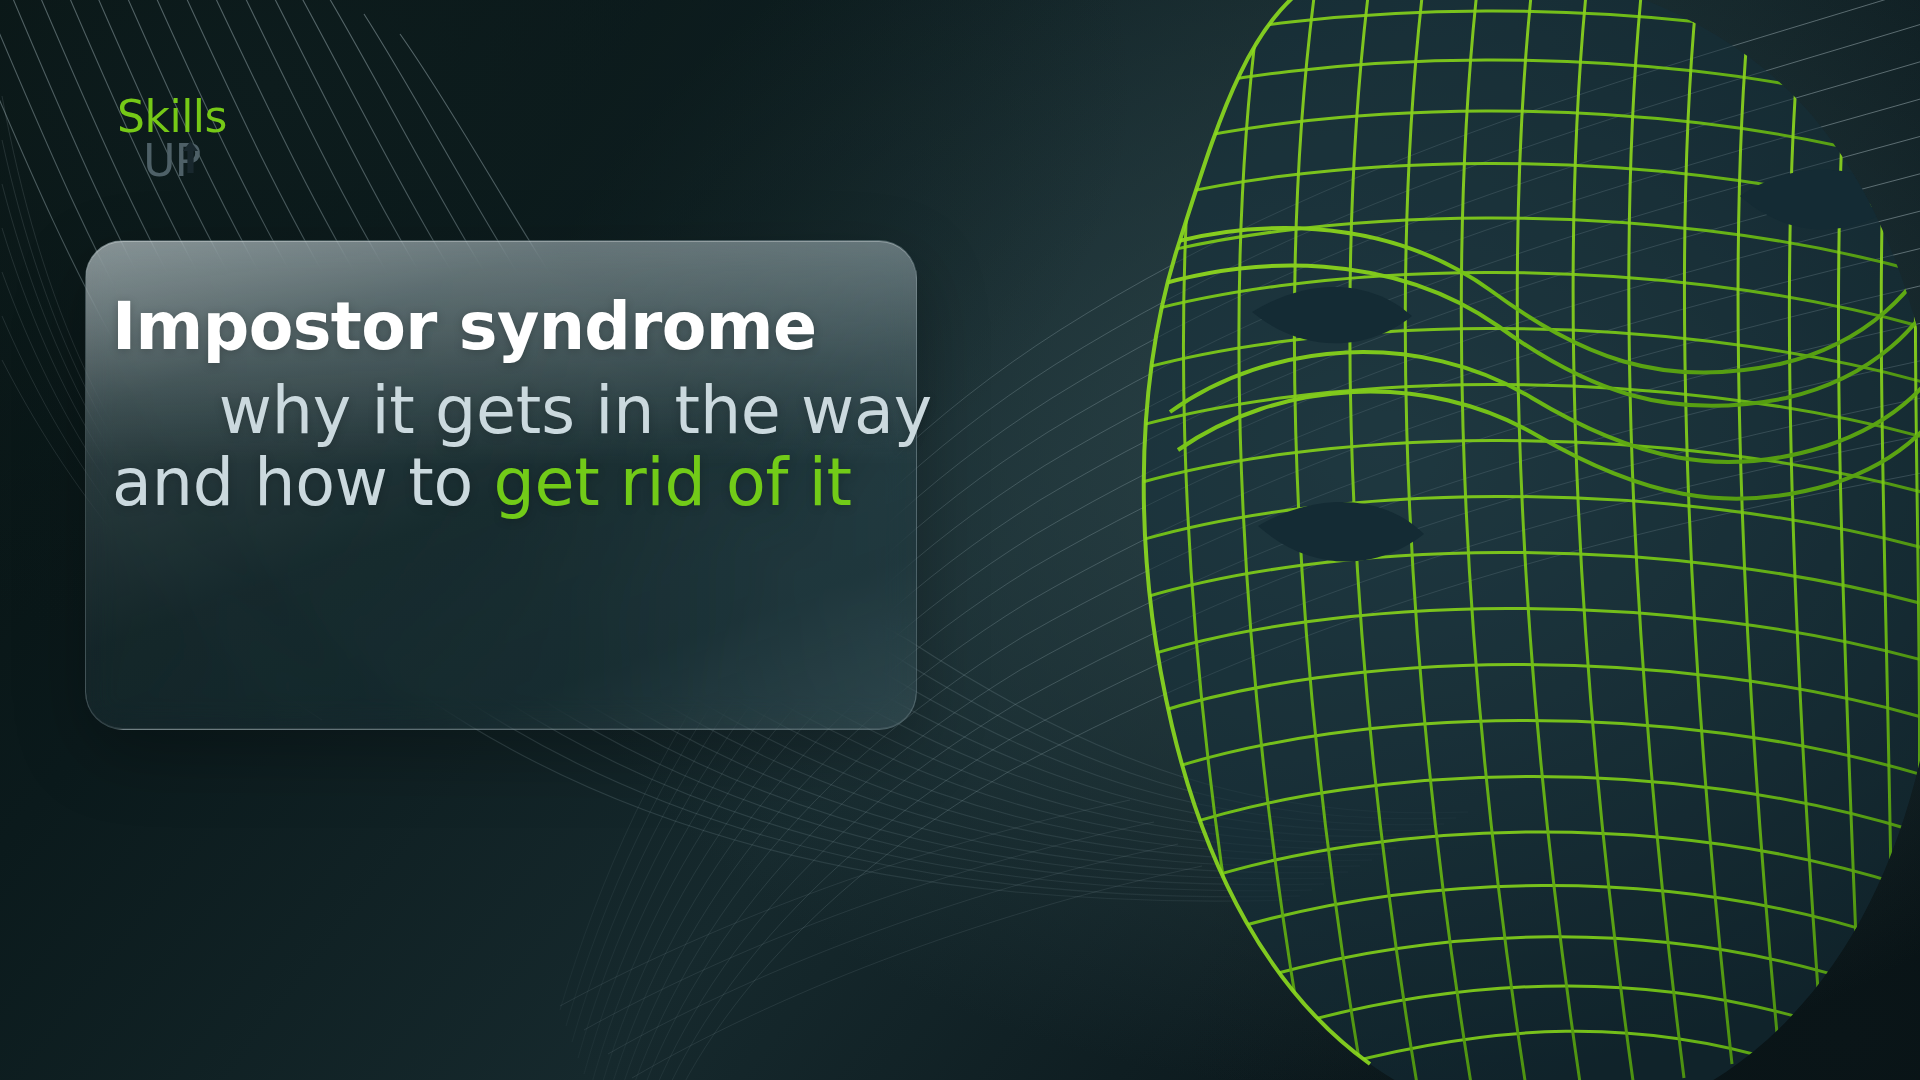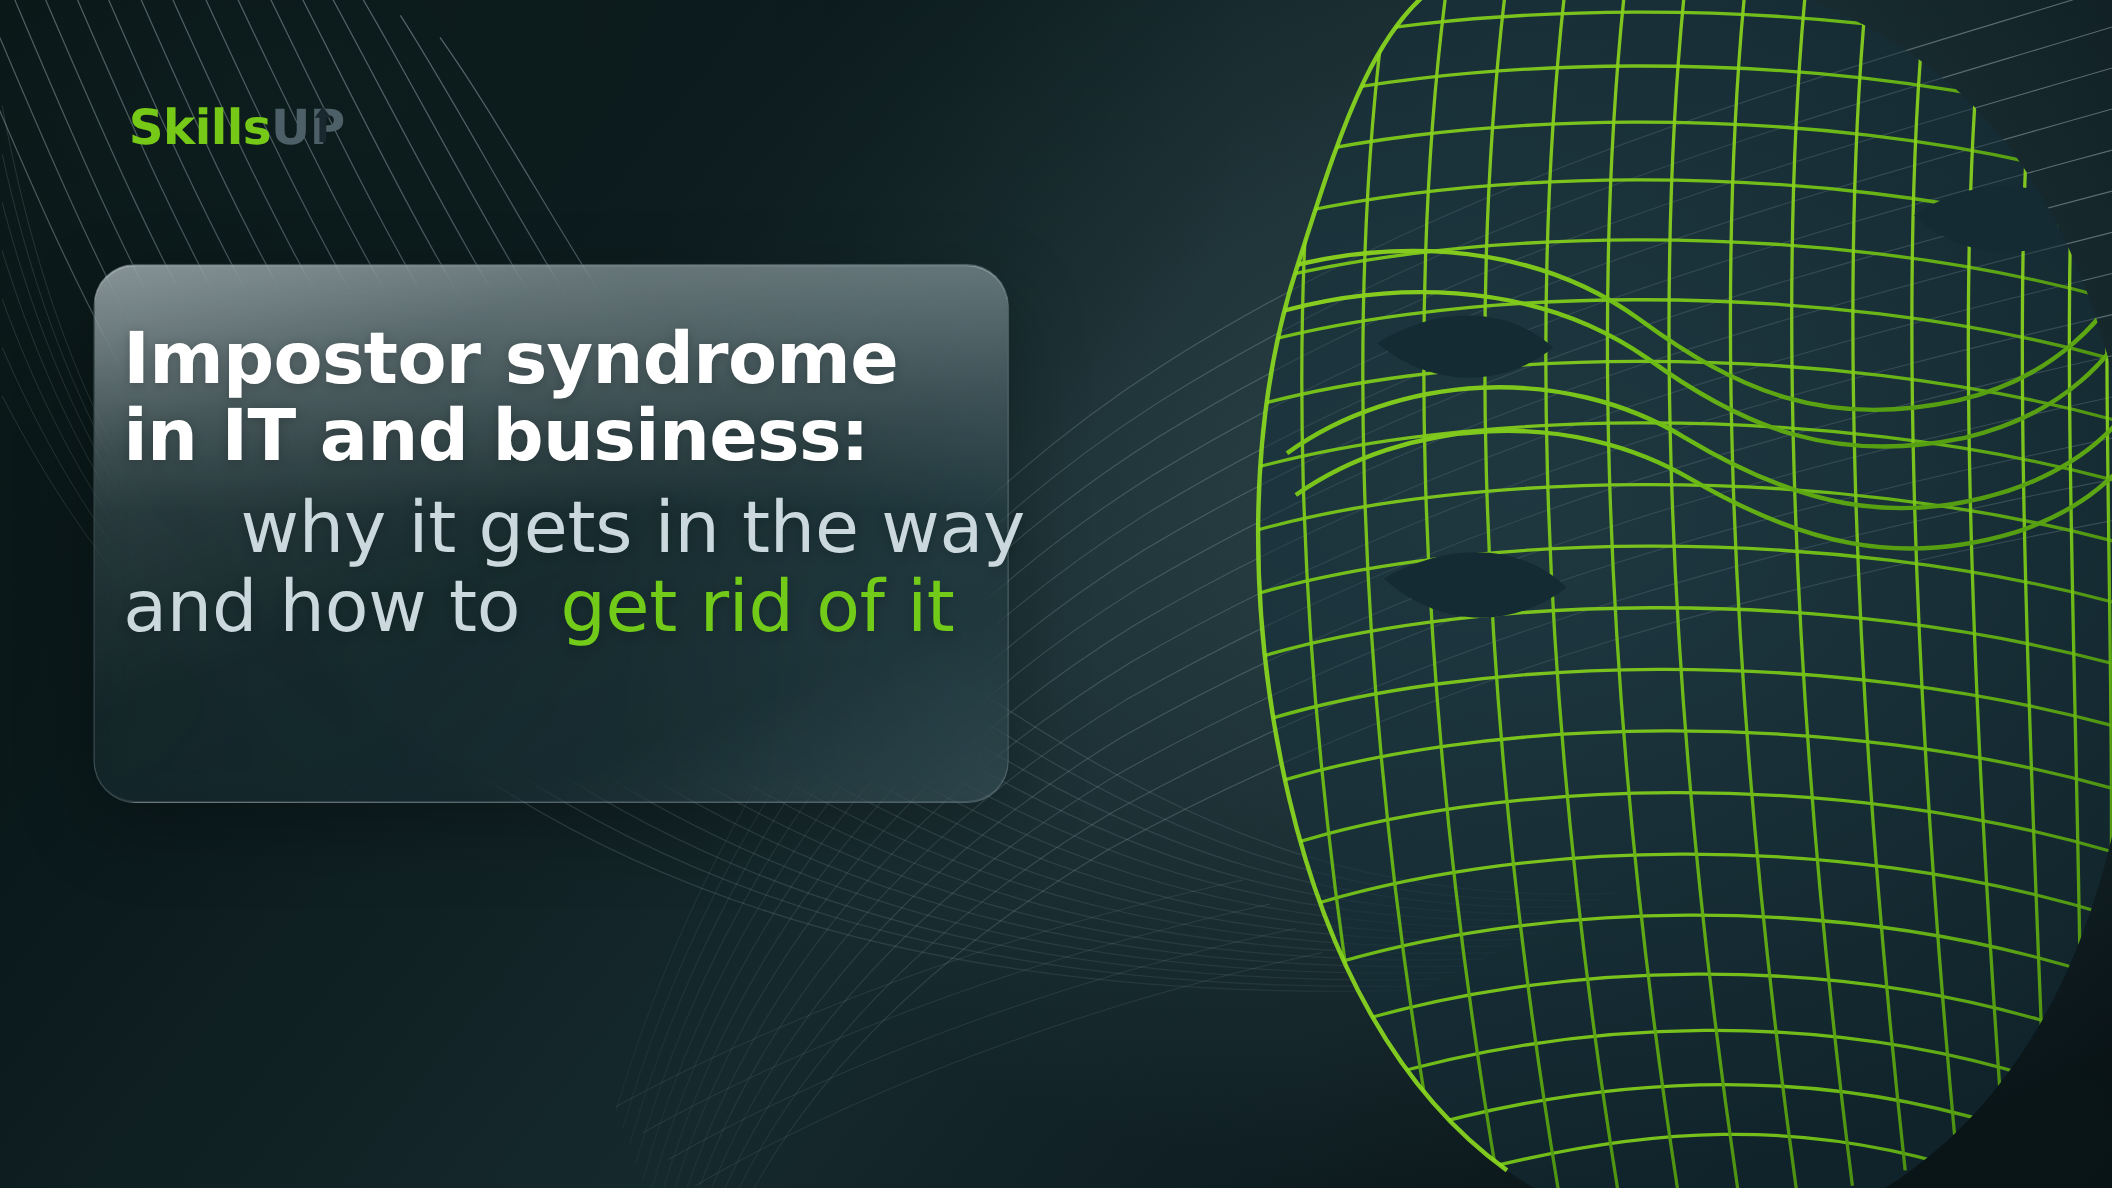--- a/index.html
+++ b/index.html
@@ -31,26 +31,27 @@
     left:1020px; top:-40px;
     width:940px; height:1160px;
     pointer-events:none;
   }
 
   
   #logo{
     position:absolute;
     left:117px; top:95px;
     display:flex; align-items:center;
-    font-weight:700;
+    font-weight:400;
     font-size:44px;
     letter-spacing:-0.5px;
     line-height:1;
     z-index:6;
     user-select:none;
+    flex-direction:column;
   }
   #logo .skills{ color:#76c917; }
   #logo .up-wrap{ position:relative; display:inline-block; }
   #logo .up{ color:#4e6067; }
   #logo .arrow{
     position:absolute;
     left:39px; top:2px;
     width:17px; height:32px;
     z-index:2;
   }
@@ -101,21 +102,21 @@
     letter-spacing:-0.6px;
     text-shadow:0 2px 10px rgba(0,0,0,0.22);
   }
   .line.light{
     font-weight:400;
     font-size:65px;
     color:#cbd9de;
     letter-spacing:-0.2px;
     text-shadow:0 2px 10px rgba(0,0,0,0.20);
   }
-  .accent{ color:#72cb18;margin-left:16px; }
+  .accent{ color:#72cb18; }
 
   
   #line-1{ margin-top:11px; }
   #line-2{ margin-top:2px; }
   #line-3{ margin-top:16px;text-align:right; }
   #line-4{ margin-top:4px; }
 </style>
 </head>
 <body>
 
@@ -279,18 +280,17 @@
       <svg class="arrow" viewBox="0 0 17 32" aria-hidden="true">
         <path d="M8.5 0 L16 10 H11.6 V32 H5.4 V10 H1 Z" fill="#19282e"></path>
       </svg>
     </span>
   </div>
 
   <div id="glass-card"></div>
 
   <div id="headline">
     <div id="line-1" class="line bold">Impostor syndrome</div>
-    <div id="line-2" class="line bold">in IT and business:</div>
     <div id="line-3" class="line light">why it gets in the way</div>
     <div id="line-4" class="line light"><span>and how to </span><span class="accent">get rid of it</span></div>
   </div>
 
 </div>
 
 </body></html>

